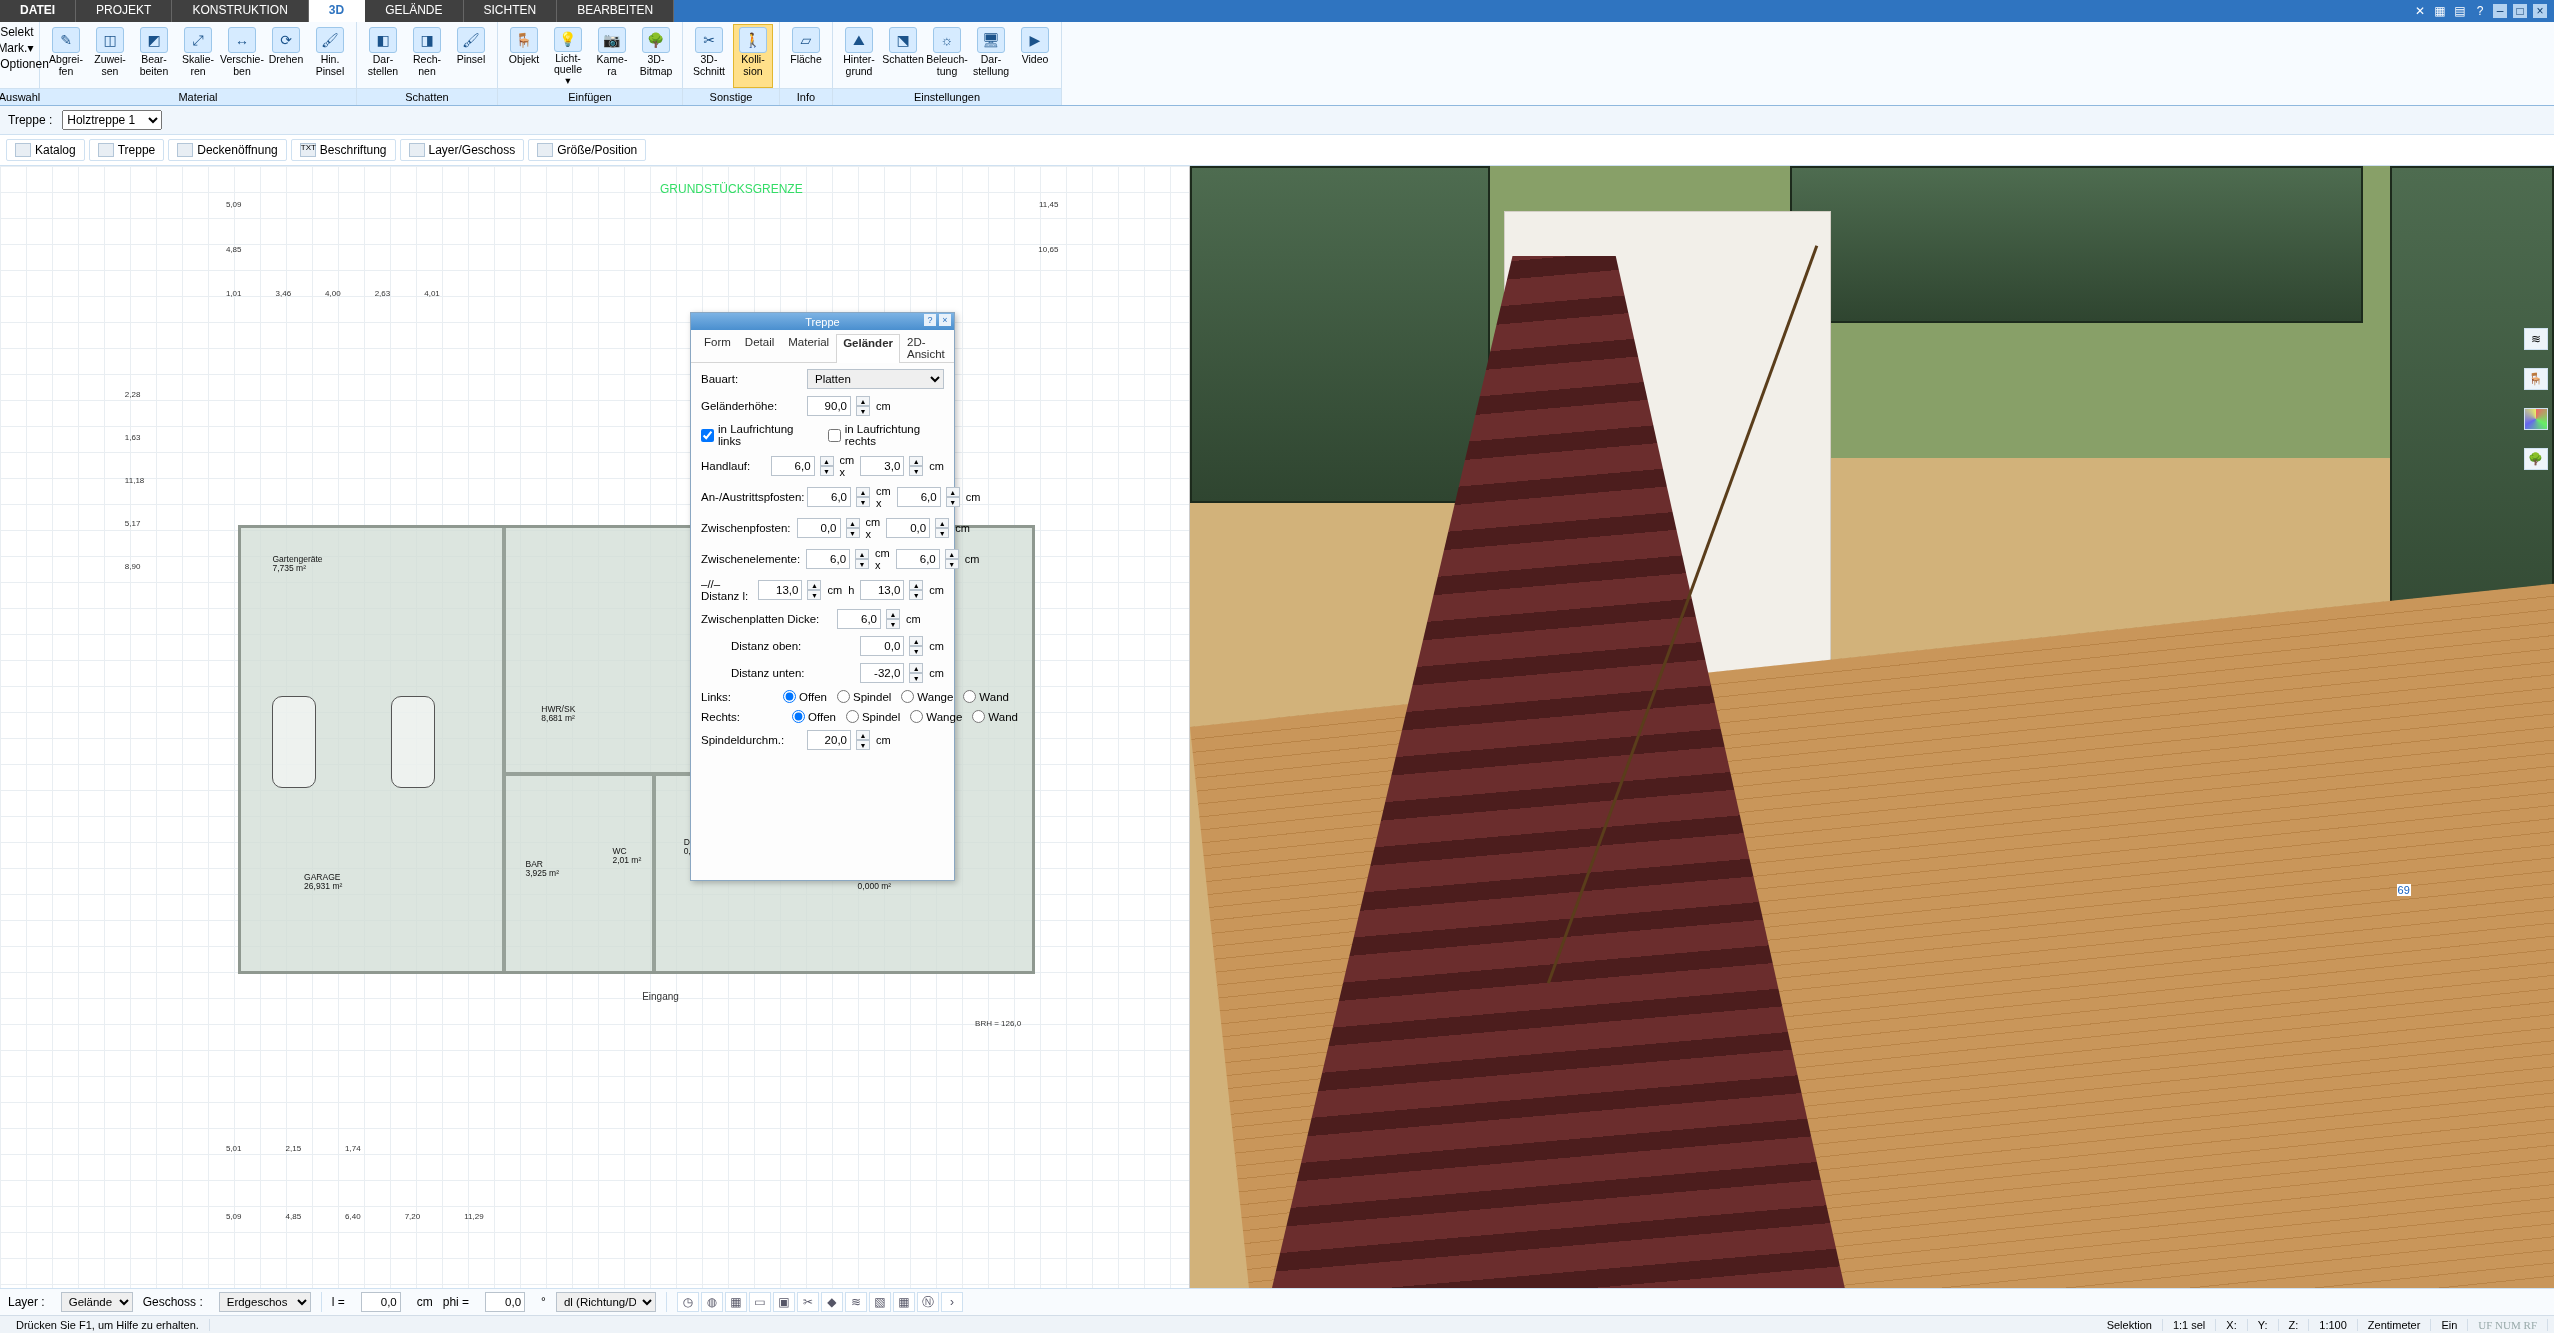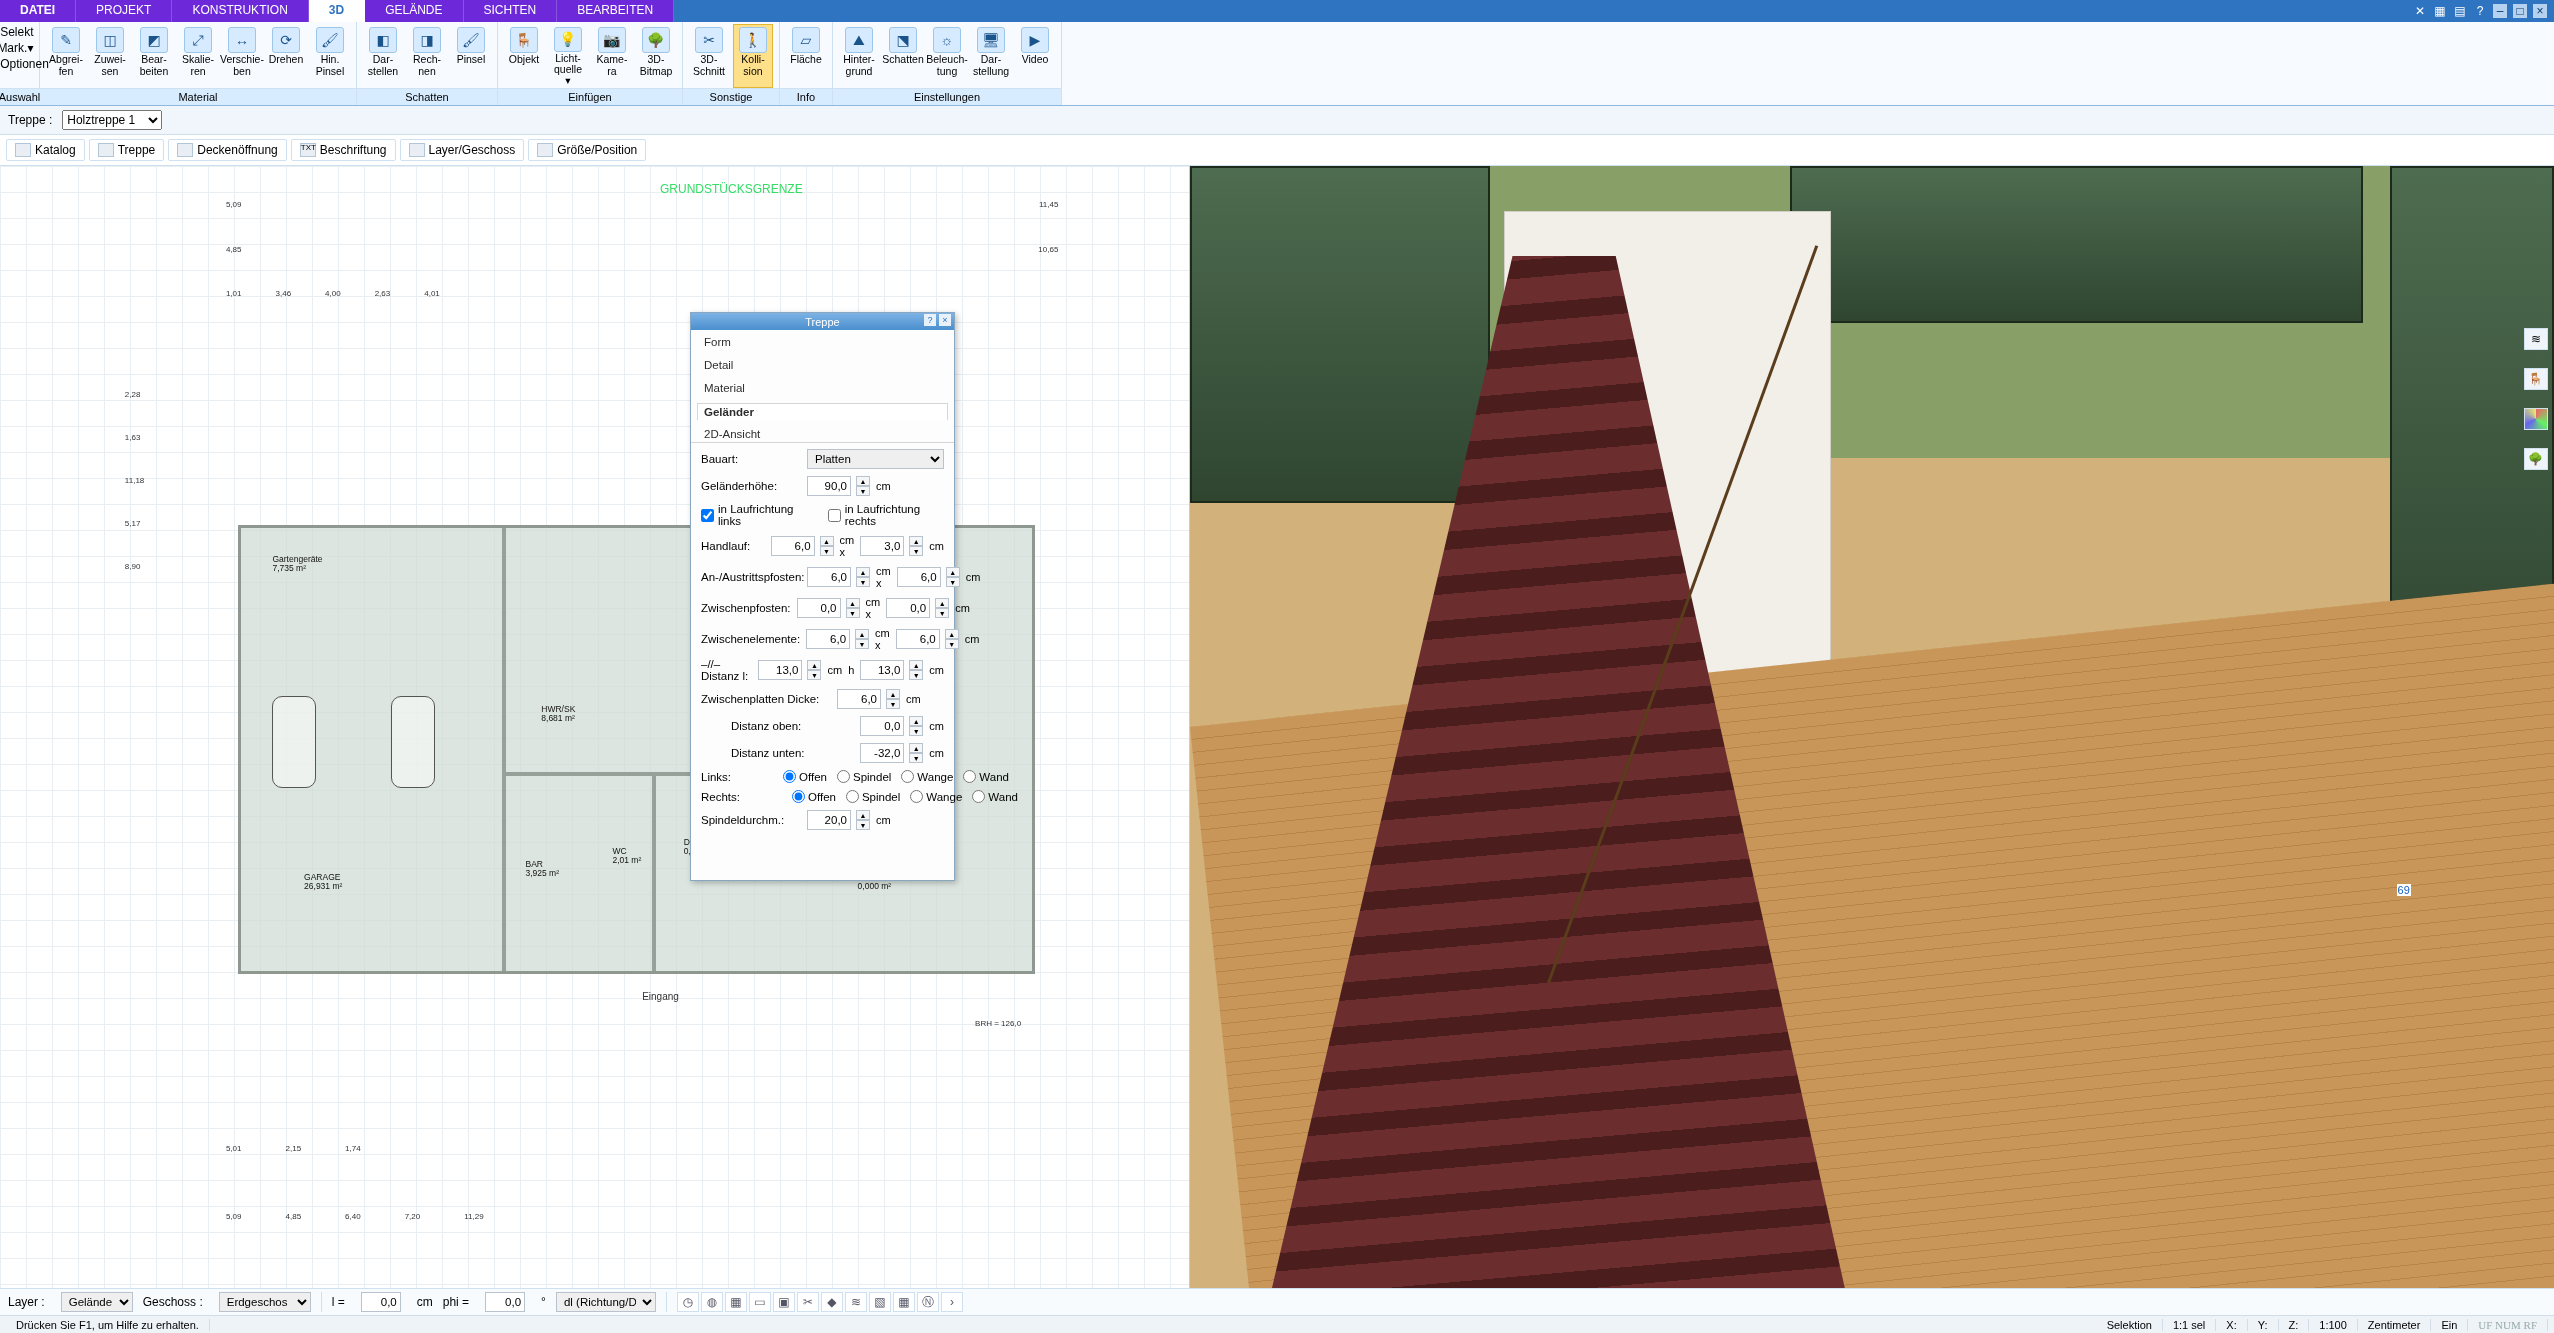--- a/index.html
+++ b/index.html
@@ -1,21 +1,21 @@
 <!DOCTYPE html>
 <html><head>
 <meta charset="utf-8">
 <style>
   * { box-sizing: border-box; margin: 0; padding: 0; font-family: "Segoe UI", Tahoma, sans-serif; }
   html, body { width: 100%; height: 100%; overflow: hidden; background: #fff; }
   body { display: flex; flex-direction: column; font-size: 12px; }
 
   
   .menubar { display: flex; align-items: stretch; height: 22px; font-size: 12px; }
-  .menubar .tab { padding: 3px 20px; color: #fff; background: #6d28d9; cursor: pointer; border-right: 1px solid rgba(255,255,255,.2); }
+  .menubar .tab { padding: 3px 20px; color: #fff; background: #404040; cursor: pointer; border-right: 1px solid rgba(255,255,255,.2); }
   .menubar .tab.datei { font-weight: 600; }
   .menubar .tab.active { background: #fff; color: #2f74c0; font-weight: 600; }
   .menubar .spacer { flex: 1; background: #2f74c0; }
   .menubar .winicons { display: flex; gap: 4px; padding: 2px 6px; background: #2f74c0; align-items: center; }
   .menubar .winicons .ic { width: 16px; height: 16px; display: inline-flex; align-items: center; justify-content: center; color: #fff; font-size: 12px; }
   .menubar .winicons .ic.box { background: #b4d2f0; color:#0a3a6d; border:1px solid #2f74c0; }
 
   
   .ribbon { display: flex; align-items: stretch; border-bottom: 1px solid #8fb8de; background: #f7fbff; }
   .ribbon .grp { display: flex; flex-direction: column; border-right: 1px solid #cfe1f1; }
@@ -74,21 +74,21 @@
 
   
   .rpalette{position:absolute;right:2px;top:158px;display:flex;flex-direction:column;gap:18px;padding:4px;}
   .rpalette .pic{width:24px;height:22px;background:#eef4fa;border:1px solid #cfe1f1;display:flex;align-items:center;justify-content:center;}
 
   
   .dialog { position: absolute; left: 690px; top: 146px; width: 265px; height: 569px; background: #fdfdfd; border: 1px solid #8aa7c2; box-shadow: 2px 2px 6px rgba(0,0,0,.25); font-size: 11.5px; }
   .dialog .titlebar { height: 17px; background: linear-gradient(#7db3e4,#4a8fcf); color: #fff; display: flex; align-items: center; justify-content: center; font-size: 11px; position:relative;}
   .dialog .titlebar .winctrl { position:absolute; right:3px; top:1px; display:flex; gap:3px;}
   .dialog .titlebar .winctrl span{width:12px;height:12px;background:#e8f1fa;color:#2f74c0;font-size:9px;display:inline-flex;align-items:center;justify-content:center;}
-  .dialog .tabs { display: flex; padding: 3px 6px 0 6px; gap: 6px; border-bottom: 1px solid #d5d5d5; flex-direction: column;}
+  .dialog .tabs { display: flex; padding: 3px 6px 0 6px; border-bottom: 1px solid #d5d5d5;}
   .dialog .tabs .dtab { padding: 2px 6px; font-size: 11.5px; color:#2d2d2d; cursor:pointer; border:1px solid transparent; border-bottom:none;}
   .dialog .tabs .dtab.active { font-weight: 600; border-color:#d5d5d5; background:#fff; position:relative; top:1px;}
   .dialog .panel { padding: 6px 10px; display: flex; flex-direction: column; gap: 7px;}
   .dialog .row { display: flex; align-items: center; gap: 6px;}
   .dialog .row .lab { width: 100px; }
   .dialog .row.indent2 .lab{ padding-left:30px; width:130px;}
   .dialog select, .dialog input[type=text]{height:20px;font-size:11.5px;border:1px solid #b9c3cd;padding:1px 3px;}
   .dialog .num { width: 44px; text-align:right;}
   .dialog .spin { display:flex;flex-direction:column;margin-left:-1px;}
   .dialog .spin button{width:14px;height:10px;font-size:7px;line-height:7px;border:1px solid #b9c3cd;background:#f4f6f8;padding:0;}

